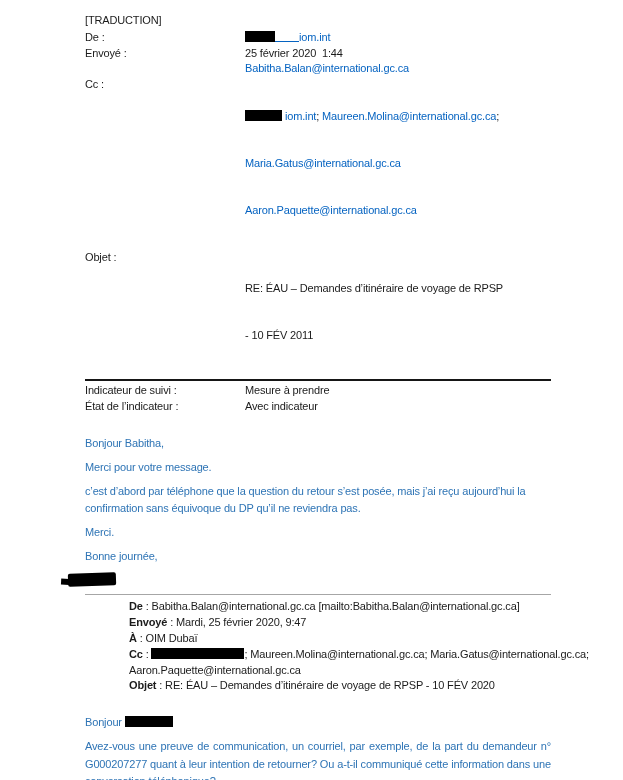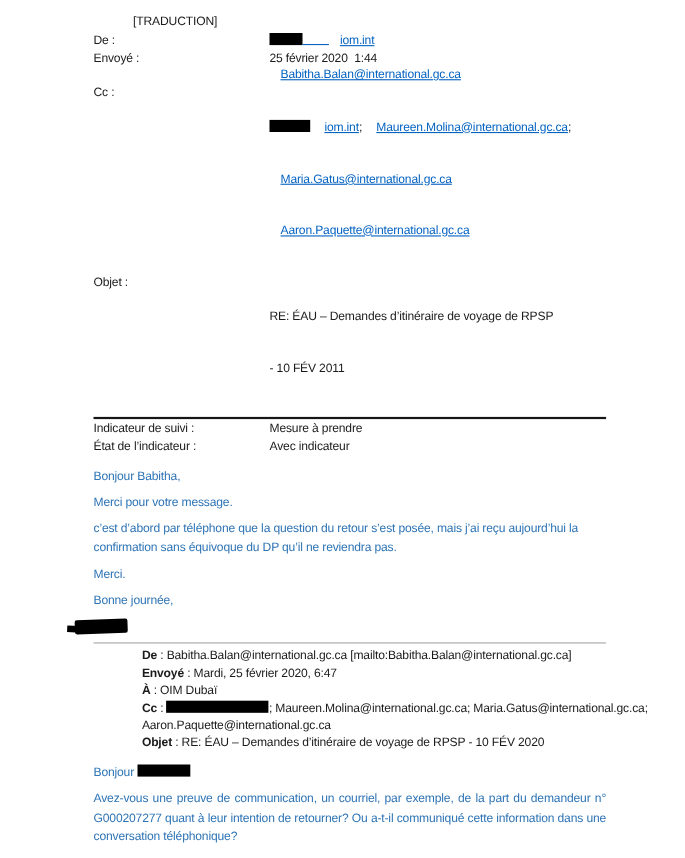--- a/index.html
+++ b/index.html
@@ -4,37 +4,37 @@
 <style>
   html, body { margin:0; padding:0; background:#ffffff; overflow:hidden; }
   body {
     width:623px; height:780px;
     font-family:"Liberation Sans", sans-serif;
     font-size:11px; letter-spacing:-0.15px;
     color:#1b1b1b;
   }
   .page { box-sizing:border-box; width:623px; height:780px; padding:12px 72px 0 85px; position:relative; }
 
-  .tagline { line-height:16px; margin-bottom:2px; white-space:pre;margin-left:36px; }
+  .tagline { line-height:16px; margin-bottom:2px; white-space:pre; }
 
   .hrow { display:flex; line-height:15.7px; }
   .lbl  { width:160px; flex:none; white-space:pre; }
   .val  { flex:1; white-space:pre; }
 
   .thickrule { border-top:2px solid #161616; margin:4px 0 2px 0; }
   .thinrule  { border-top:1px solid #a6a6a6; margin:8px 0 4px 0; }
 
   .bp { margin:7px 0; line-height:17px; color:#2e74b5; }
-  .bp.first { margin-top:10px; }
+  .bp.first { margin-top:20px; }
   .bp.just { text-align:justify; line-height:17.5px; }
 
   .hline { line-height:15.9px; white-space:pre;padding-left:44px; }
   .bl { font-weight:bold; }
 
-  .lnk { color:#0563c1; text-decoration:underline; cursor:pointer;margin-left:10px; }
+  .lnk { color:#0563c1; cursor:pointer; }
 
   .redact { display:inline-block; height:11px; background:#000; vertical-align:-1px; }
   .ugap   { display:inline-block; height:10px; border-bottom:1px solid #0563c1; vertical-align:-1px; }
 
   .sigblob {
     position:relative; width:48px; height:13px; background:#000;
     margin:8px 0 0 -17px; transform:rotate(-2deg); border-radius:2px;
   }
   .sigblob::before {
     content:""; position:absolute; left:-7px; top:5px; width:12px; height:6px;
@@ -91,21 +91,21 @@
   <p class="bp">Merci pour votre message.</p>
   <p class="bp">c’est d’abord par téléphone que la question du retour s’est posée, mais j’ai reçu aujourd’hui la confirmation sans équivoque du DP qu’il ne reviendra pas.</p>
   <p class="bp">Merci.</p>
   <p class="bp">Bonne journée,</p>
 
   <div class="sigblob"></div>
 
   <div class="thinrule"></div>
 
   <div class="hline"><span class="bl">De</span><span> : Babitha.Balan@international.gc.ca [mailto:Babitha.Balan@international.gc.ca]</span></div>
-  <div class="hline"><span class="bl">Envoyé</span><span> : Mardi, 25 février 2020, 6:47</span></div>
+  <div class="hline"><span class="bl">Envoyé</span><span> : Mardi, 25 février 2020, 9:47</span></div>
   <div class="hline"><span class="bl">À</span><span> : OIM Dubaï</span></div>
   <div class="hline"><span class="bl">Cc</span><span> : </span><span class="redact" style="width:93px"></span><span>; Maureen.Molina@international.gc.ca; Maria.Gatus@international.gc.ca;</span></div>
   <div class="hline">Aaron.Paquette@international.gc.ca</div>
   <div class="hline"><span class="bl">Objet</span><span> : RE: ÉAU – Demandes d’itinéraire de voyage de RPSP - 10 FÉV 2020</span></div>
 
   <p class="bp first"><span>Bonjour </span><span class="redact" style="width:48px"></span></p>
   <p class="bp just">Avez-vous une preuve de communication, un courriel, par exemple, de la part du demandeur n° G000207277 quant à leur intention de retourner? Ou a-t-il communiqué cette information dans une conversation téléphonique?</p>
   <p class="bp">Si vous avez un courriel du demandeur, veuillez nous le faire parvenir.</p>
 
 </div>

